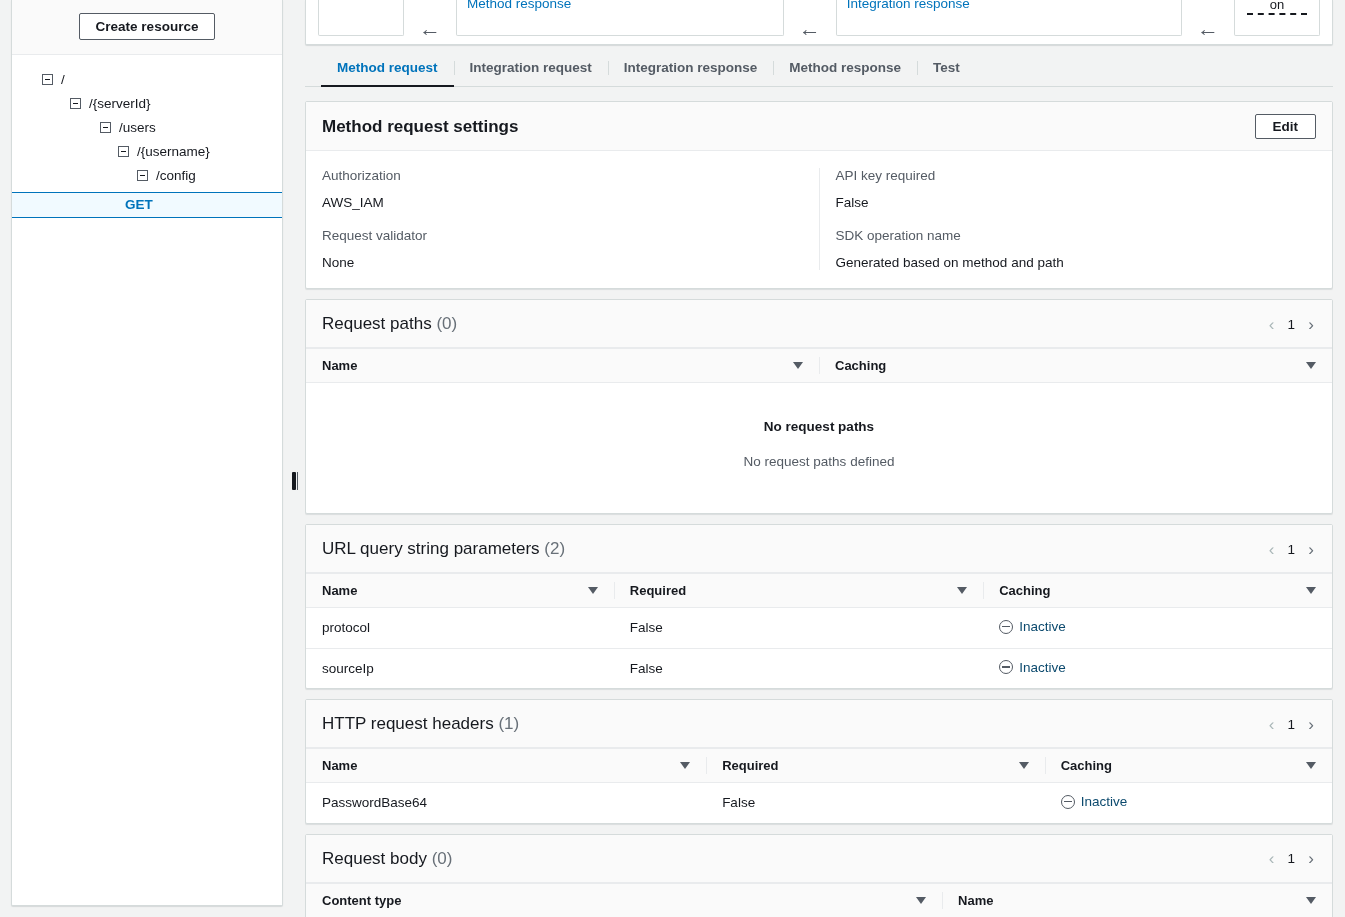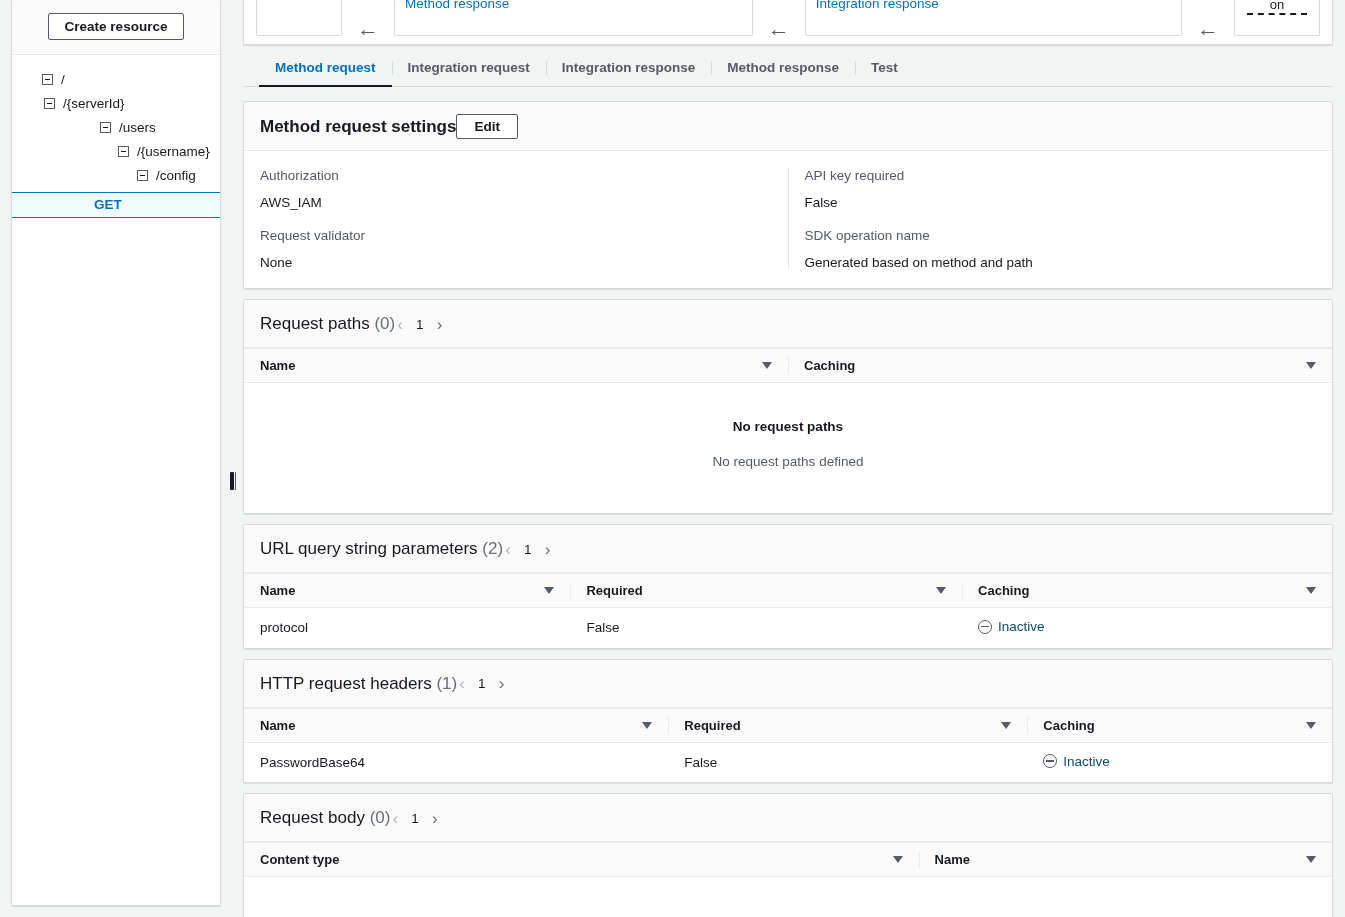--- a/index.html
+++ b/index.html
@@ -9,21 +9,21 @@
     background: #f2f3f3;
     font-family: "Liberation Sans", sans-serif;
     font-size: 14px;
     color: #16191f;
     overflow: hidden;
   }
   .page { position: relative; width: 1345px; height: 917px; display: flex; }
 
   
   .sidebar {
-    width: 210px;
+    width: 272px;
     margin-left: 11px;
     background: #ffffff;
     border: 1px solid #d5dbdb;
     border-top: none;
     border-radius: 0 0 2px 2px;
     box-shadow: 0 1px 1px 0 rgba(0,28,36,.12);
     display: flex;
     flex-direction: column;
     height: 906px;
     flex: 0 0 auto;
@@ -52,21 +52,21 @@
     align-items: center;
     gap: 8px;
     height: 24px;
     font-size: 13.5px;
     color: #16191f;
     cursor: pointer;
     padding-right: 8px;
   }
   .tree-node.root { padding-left: 30px; }
   .tree-node.d1 { padding-left: 48px; }
-  .tree-node.d2 { padding-left: 32px; }
+  .tree-node.d2 { padding-left: 58px; }
   .tree-node.d3 { padding-left: 88px; }
   .tree-node.d4 { padding-left: 106px; }
   .tree-node.d5 { padding-left: 125px; text-align: center; }
   .expander {
     width: 11px; height: 11px;
     border: 1px solid #545b64;
     background: #fff;
     position: relative;
     flex: 0 0 auto;
     cursor: pointer;
@@ -234,20 +234,21 @@
     box-shadow: 0 1px 1px 0 rgba(0,28,36,.10);
     margin-bottom: 10px;
   }
 
   .card-header {
     background: #fafafa;
     border-bottom: 1px solid #e9ebed;
     padding: 12px 16px 11px 16px;
     display: flex;
     align-items: center;
+    justify-content: space-between;
     min-height: 48px;
   }
   .card-title {
     font-size: 17px;
     font-weight: bold;
     color: #16191f;
   }
   .card-title.reg {
     font-size: 17px;
     font-weight: normal;
@@ -548,20 +549,30 @@
             <tr>
               <td>protocol</td>
               <td>False</td>
               <td>
                 <span class="status">
                   <span class="status-icon"></span>
                   <span>Inactive</span>
                 </span>
               </td>
             </tr>
+            <tr>
+              <td>sourceIp</td>
+              <td>False</td>
+              <td>
+                <span class="status">
+                  <span class="status-icon"></span>
+                  <span>Inactive</span>
+                </span>
+              </td>
+            </tr>
           </tbody>
         </table>
       </section>
 
       <section class="card">
         <div class="card-header">
           <h2 class="card-title reg">
             <span>HTTP request headers</span>
             <span class="count">(1)</span>
           </h2>

